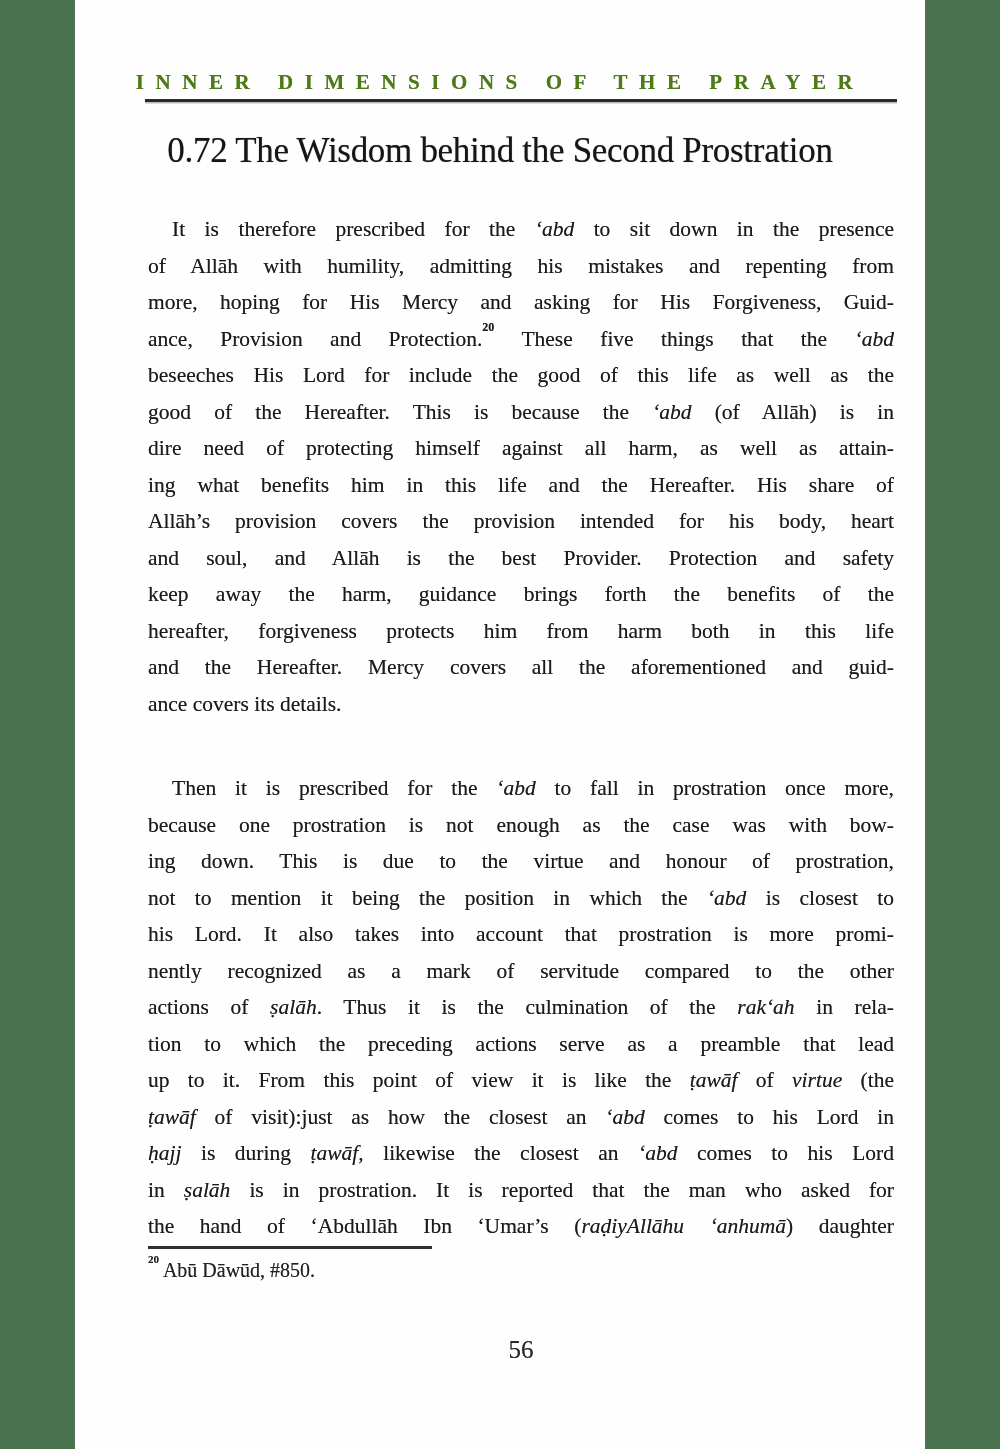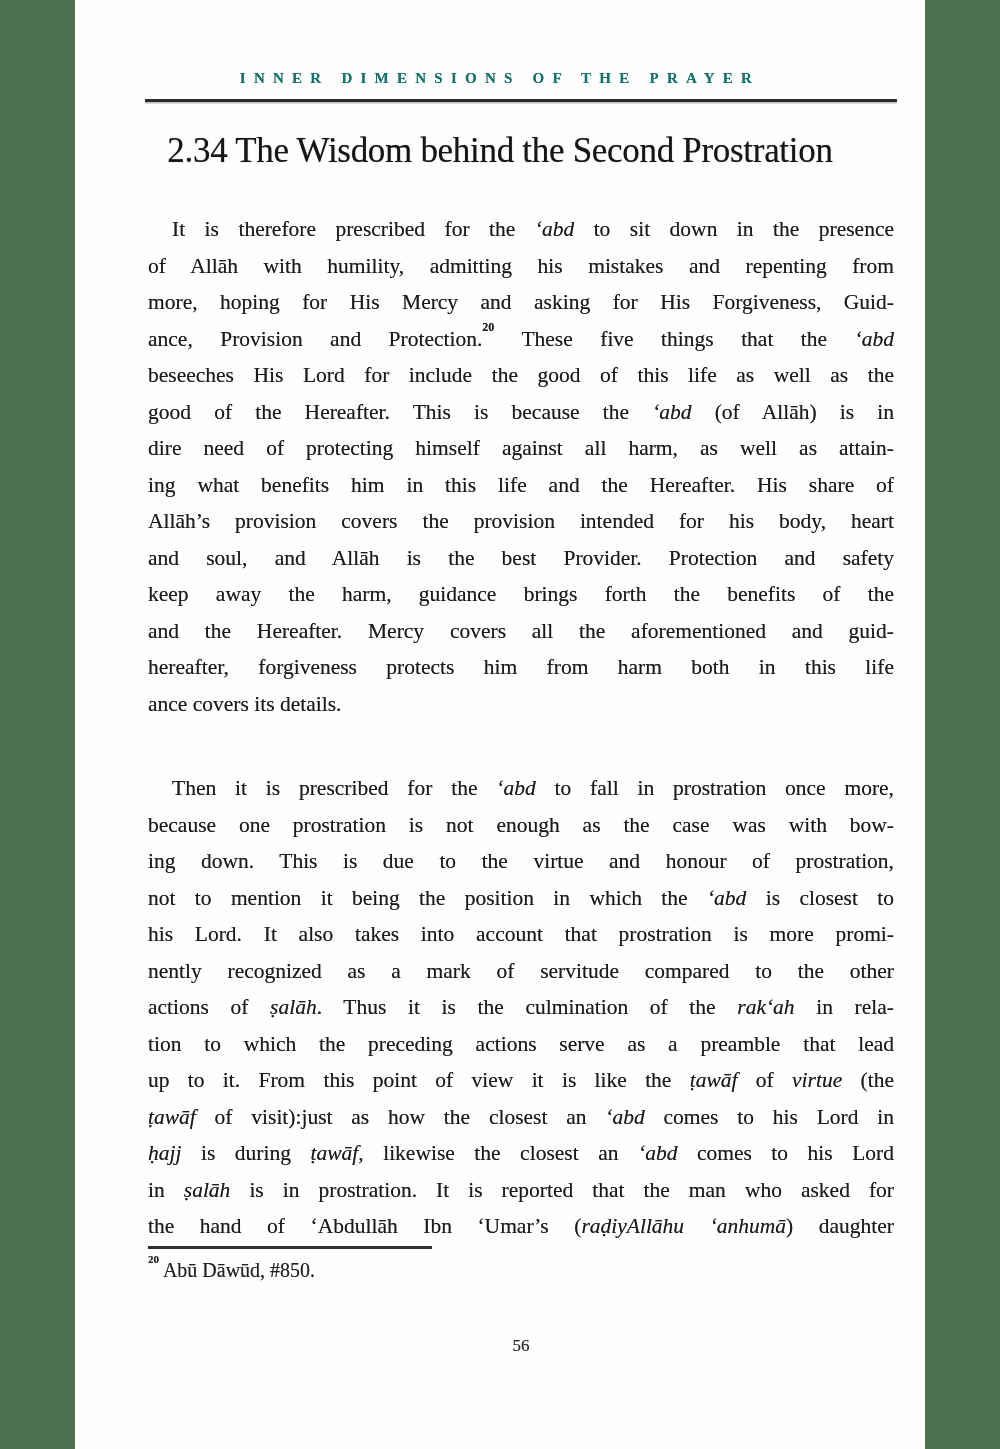--- a/index.html
+++ b/index.html
@@ -24,23 +24,23 @@
     color: #1c1c1c;
   }
   .scan-layer {
     position: absolute; inset: 0;
     filter: blur(0.3px);
   }
 
   .running-head {
     position: absolute; top: 70px; left: 40px; width: 770px;
     text-align: center;
-    font-size: 15px; font-weight: bold;
+    font-size: 21px; font-weight: bold;
     letter-spacing: 0.55em;
-    color: #0f766e;
+    color: #4d7c0f;
     text-shadow: 0 0 0.6px rgba(40,40,40,0.55);
     white-space: nowrap;
   }
   .head-rule {
     position: absolute; top: 99px; left: 70px; width: 752px; height: 3px;
     background: #2b2b2b;
     box-shadow: 0 1.5px 0 rgba(60,60,60,0.35);
   }
 
   .section-title {
@@ -90,54 +90,54 @@
     position: absolute; left: 73px; top: 1259px; width: 746px;
     font-size: 20px;
     color: #222;
     text-shadow: 0 0 0.5px rgba(30,30,30,0.55);
   }
   .footnote sup.fn-ref { font-size: 11px; }
 
   .page-number {
     position: absolute; left: 73px; top: 1336px; width: 746px;
     text-align: center;
-    font-size: 17px;
+    font-size: 25px;
     color: #2a2a2a;
     text-shadow: 0 0 0.6px rgba(35,35,35,0.6);
   }
 </style>
 </head>
 <body>
 
 <div class="side-band left"></div>
 <div class="side-band right"></div>
 
 <div class="page">
   <div class="scan-layer">
 
     <div class="running-head">INNER DIMENSIONS OF THE PRAYER</div>
 
     <div class="head-rule"></div>
 
-    <h1 class="section-title" style="margin:0; font-weight:normal;">2.34 The Wisdom behind the Second Prostration</h1>
+    <h1 class="section-title" style="margin:0; font-weight:normal;">0.72 The Wisdom behind the Second Prostration</h1>
 
     <div class="body-text para-1">
         <div class="line first">It is therefore prescribed for the <i>‘abd</i> to sit down in the presence</div>
         <div class="line">of Allāh with humility, admitting his mistakes and repenting from</div>
         <div class="line">more, hoping for His Mercy and asking for His Forgiveness, Guid-</div>
         <div class="line">ance, Provision and Protection.<sup class="fn-ref">20</sup> These five things that the <i>‘abd</i></div>
         <div class="line">beseeches His Lord for include the good of this life as well as the</div>
         <div class="line">good of the Hereafter. This is because the <i>‘abd</i> (of Allāh) is in</div>
         <div class="line">dire need of protecting himself against all harm, as well as attain-</div>
         <div class="line">ing what benefits him in this life and the Hereafter. His share of</div>
         <div class="line">Allāh’s provision covers the provision intended for his body, heart</div>
         <div class="line">and soul, and Allāh is the best Provider. Protection and safety</div>
         <div class="line">keep away the harm, guidance brings forth the benefits of the</div>
+        <div class="line">hereafter, forgiveness protects him from harm both in this life</div>
         <div class="line">and the Hereafter. Mercy covers all the aforementioned and guid-</div>
-        <div class="line">hereafter, forgiveness protects him from harm both in this life</div>
         <div class="line ragged">ance covers its details.</div>
       </div>
 
     <div class="body-text para-2">
         <div class="line first">Then it is prescribed for the <i>‘abd</i> to fall in prostration once more,</div>
         <div class="line">because one prostration is not enough as the case was with bow-</div>
         <div class="line">ing down. This is due to the virtue and honour of prostration,</div>
         <div class="line">not to mention it being the position in which the <i>‘abd</i> is closest to</div>
         <div class="line">his Lord. It also takes into account that prostration is more promi-</div>
         <div class="line">nently recognized as a mark of servitude compared to the other</div>

